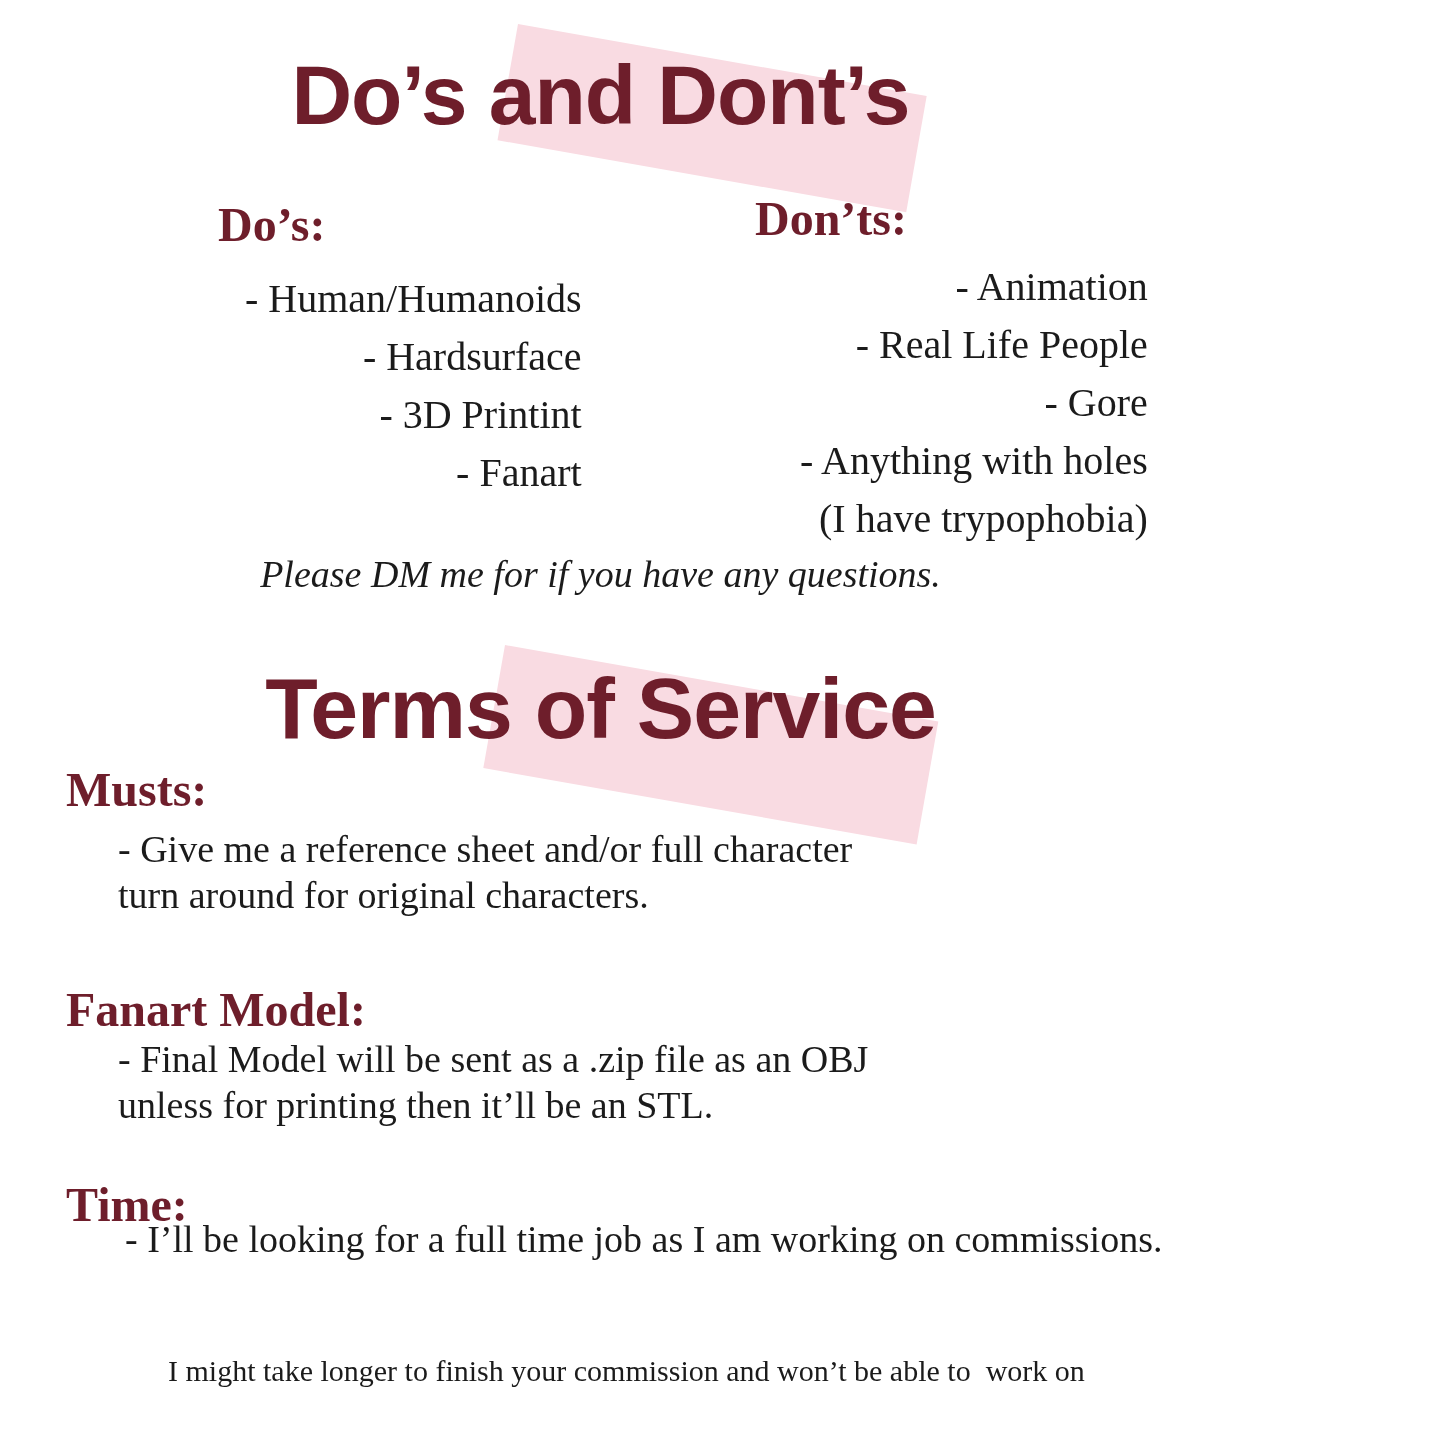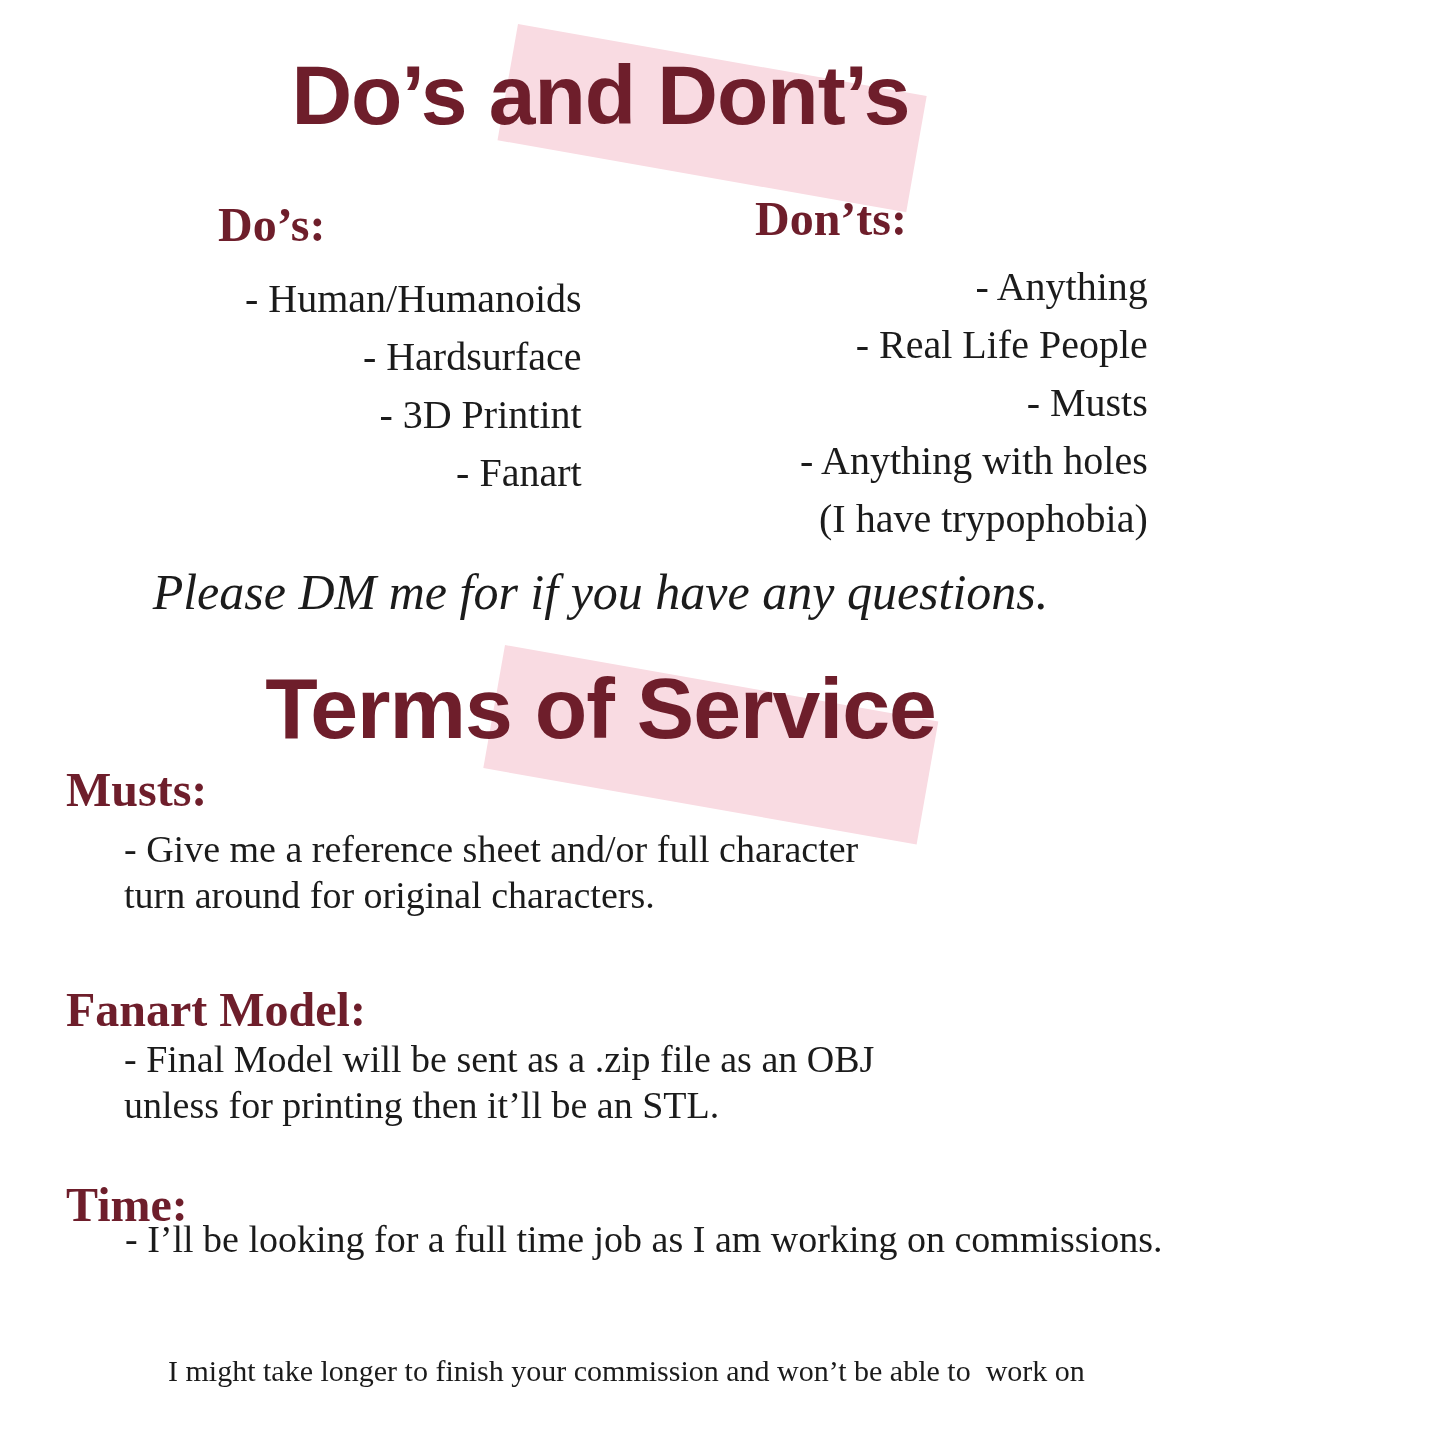--- a/index.html
+++ b/index.html
@@ -63,44 +63,44 @@
     color: var(--ink, #1b1b1b);
     white-space: nowrap;
     text-align: right;
   }
   #dos-list   { left: 245px; top: 270px; }
   #donts-list { left: 800px; top: 258px; }
   #donts-list .list-item:last-child { margin-left: -34px; }
   #dm-note {
     position: absolute;
     left: 0; right: 0;
-    top: 568px;
+    top: 550px;
     text-align: center;
     font-style: italic;
-    font-size: 50px;
+    font-size: 38px;
     line-height: 48px;
     white-space: nowrap;
   }
   .section-heading {
     position: absolute;
     left: 66px;
     font-family: "Liberation Serif", serif;
     font-weight: bold;
     font-size: 48px;
     line-height: 60px;
     color: var(--maroon, #6e1e2b);
     z-index: 1;
     white-space: nowrap;
   }
   #musts-heading { top: 760px; }
   #final-heading { top: 980px; }
   #time-heading  { top: 1175px; }
   .section-body {
     position: absolute;
-    left: 124px;
+    left: 118px;
     font-size: 38px;
     line-height: 46px;
     color: var(--ink, #1b1b1b);
     white-space: nowrap;
   }
   #musts-body { top: 826px; }
   #final-body { top: 1036px; }
   #time-body  { top: 1216px; left: 125px; }
   #time-subnote {
     position: absolute;
@@ -123,23 +123,23 @@
   <div class="col-heading" id="dos-heading">Do’s:</div>
   <div class="item-list" id="dos-list">
     <div class="list-item">- Human/Humanoids</div>
     <div class="list-item">- Hardsurface</div>
     <div class="list-item">- 3D Printint</div>
     <div class="list-item">- Fanart</div>
   </div>
 
   <div class="col-heading" id="donts-heading">Don’ts:</div>
   <div class="item-list" id="donts-list">
-    <div class="list-item">- Anything</div>
+    <div class="list-item">- Animation</div>
     <div class="list-item">- Real Life People</div>
-    <div class="list-item">- Musts</div>
+    <div class="list-item">- Gore</div>
     <div class="list-item">- Anything with holes</div>
     <div class="list-item">(I have trypophobia)</div>
   </div>
 
   <div id="dm-note">Please DM me for if you have any questions.</div>
 
   <div class="highlight" id="highlight-tos"></div>
   <div class="display-title" id="title-tos">Terms of Service</div>
 
   <div class="section-heading" id="musts-heading">Musts:</div>

